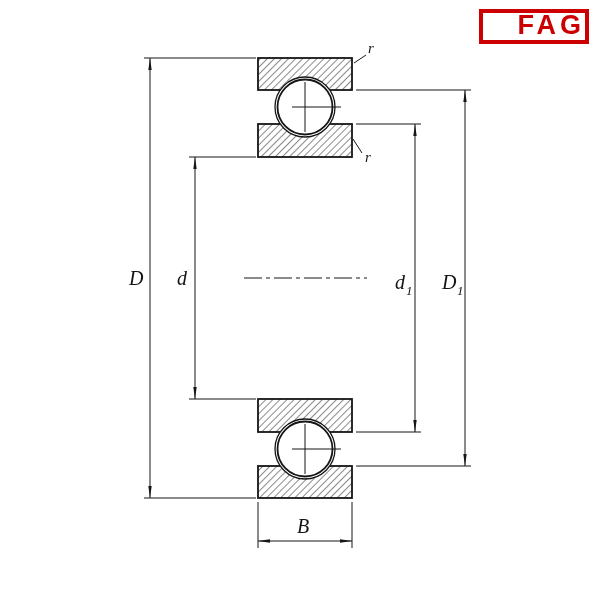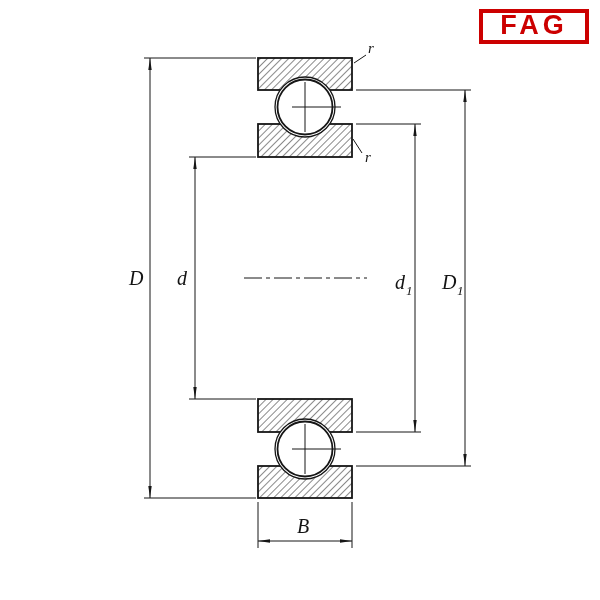--- a/index.html
+++ b/index.html
@@ -20,21 +20,21 @@
   .cl{stroke:#161616;stroke-width:1;fill:none;stroke-dasharray:18 4 4 4;}
   .cm{stroke:#161616;stroke-width:1;fill:none;}
   .dim-label{font-family:"Liberation Serif",serif;font-style:italic;fill:#141414;font-size:20px;}
   .dim-label-sub{font-family:"Liberation Serif",serif;font-style:italic;fill:#141414;font-size:13px;}
   .dim-label-small{font-family:"Liberation Serif",serif;font-style:italic;fill:#141414;font-size:15px;}
   
   .fag-logo{
     position:absolute;top:9px;right:11px;
     width:102px;height:27px;
     border:4px solid #cc0000;
-    display:flex;align-items:center;justify-content:center;
+    display:flex;align-items:center;justify-content:flex-end;
     background:#ffffff;
   }
   .fag-text{
     font-family:"Liberation Sans",sans-serif;
     font-weight:bold;font-size:27px;line-height:1;
     color:#cc0000;letter-spacing:4px;
     transform:translateY(-1px);
   }
 </style>
 </head>

